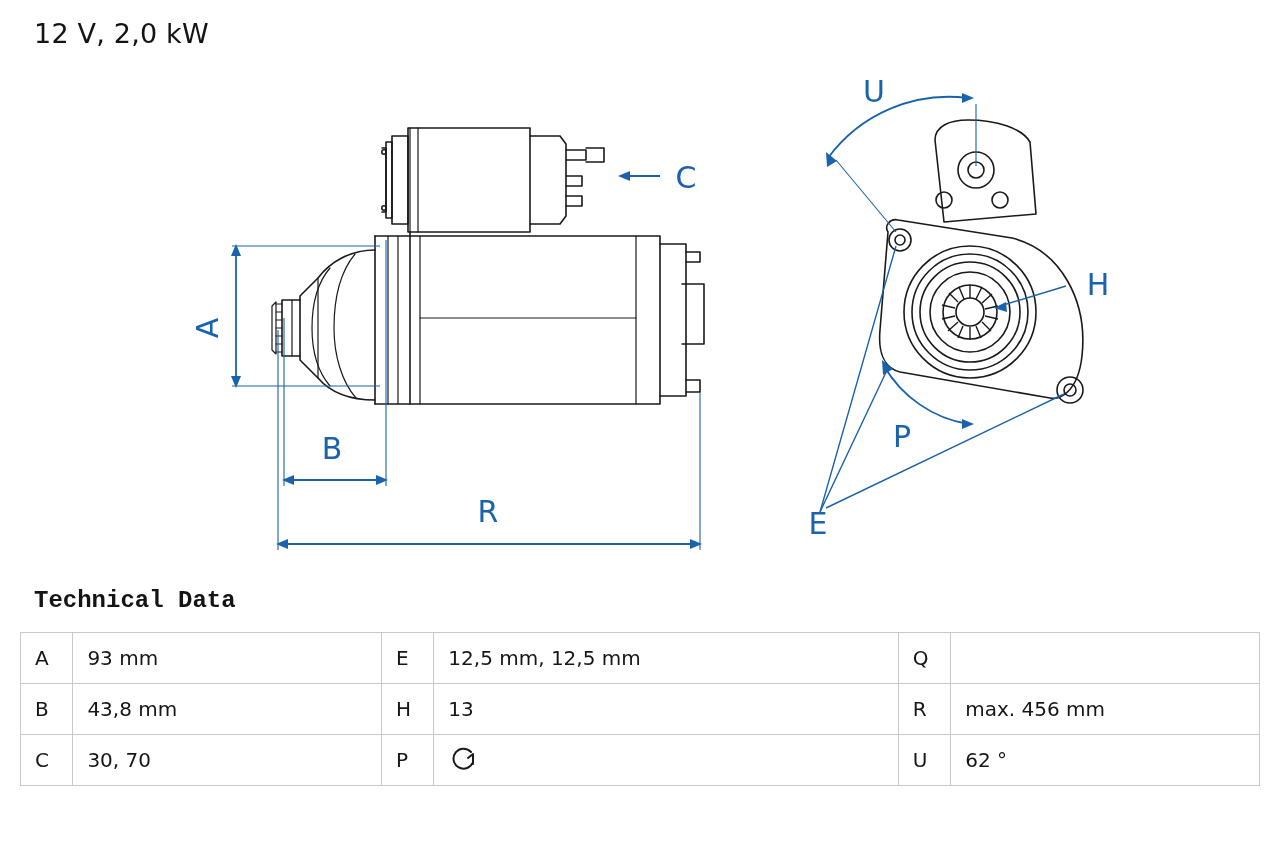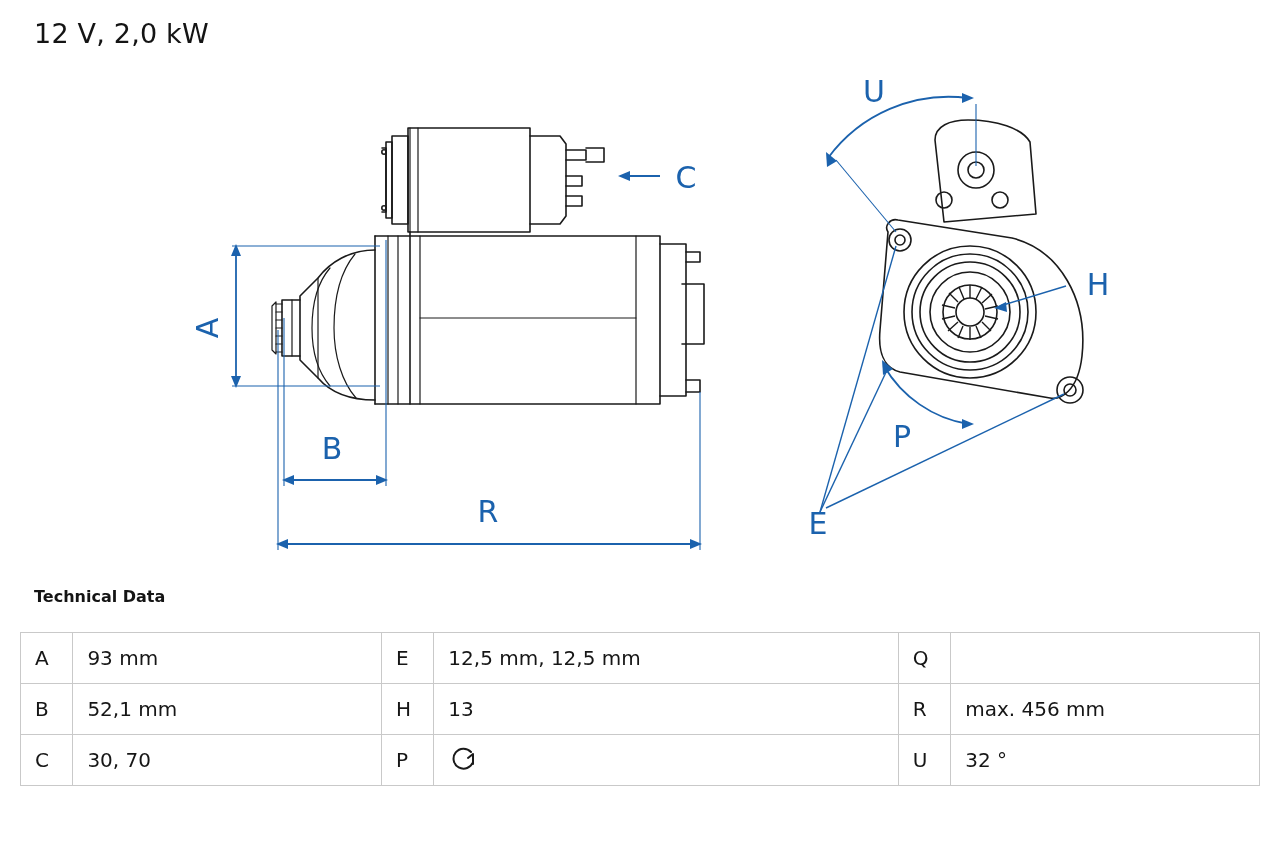--- a/index.html
+++ b/index.html
@@ -33,23 +33,24 @@
     position: absolute;
     left: 0;
     top: 0;
     width: 1280px;
     height: 590px;
   }
   .tech-title {
     position: absolute;
     left: 34px;
     top: 587px;
-    font-size: 16px;
+    font-size: 24px;
     font-weight: bold;
     color: #141414;
+    font-family: Liberation Mono, monospace;
   }
   table.tech {
     position: absolute;
     left: 20px;
     top: 632px;
     width: 1240px;
     border-collapse: collapse;
     font-size: 20px;
   }
   table.tech td {
@@ -212,37 +213,37 @@
       <tr>
         <td class="key">A</td>
         <td class="val-a">93 mm</td>
         <td class="key">E</td>
         <td class="val-b">12,5 mm, 12,5 mm</td>
         <td class="key">Q</td>
         <td class="val-c"></td>
       </tr>
       <tr>
         <td class="key">B</td>
-        <td class="val-a">52,1 mm</td>
+        <td class="val-a">43,8 mm</td>
         <td class="key">H</td>
         <td class="val-b">13</td>
         <td class="key">R</td>
         <td class="val-c">max. 456 mm</td>
       </tr>
       <tr>
         <td class="key">C</td>
         <td class="val-a">30, 70</td>
         <td class="key">P</td>
         <td class="val-b">
           <span class="rot-symbol">
             <svg viewBox="0 0 34 30" width="34" height="30" fill="none" stroke="#1a1a1a" stroke-width="2" stroke-linecap="round">
               <path d="M23 7 A 10 10 0 1 0 25 17"></path>
               <path d="M25 19 L25 9 L20 13" stroke-linejoin="round"></path>
             </svg>
           </span>
         </td>
         <td class="key">U</td>
-        <td class="val-c">32 °</td>
+        <td class="val-c">62 °</td>
       </tr>
     </tbody>
   </table>
 
 </div>
 
 </body></html>

